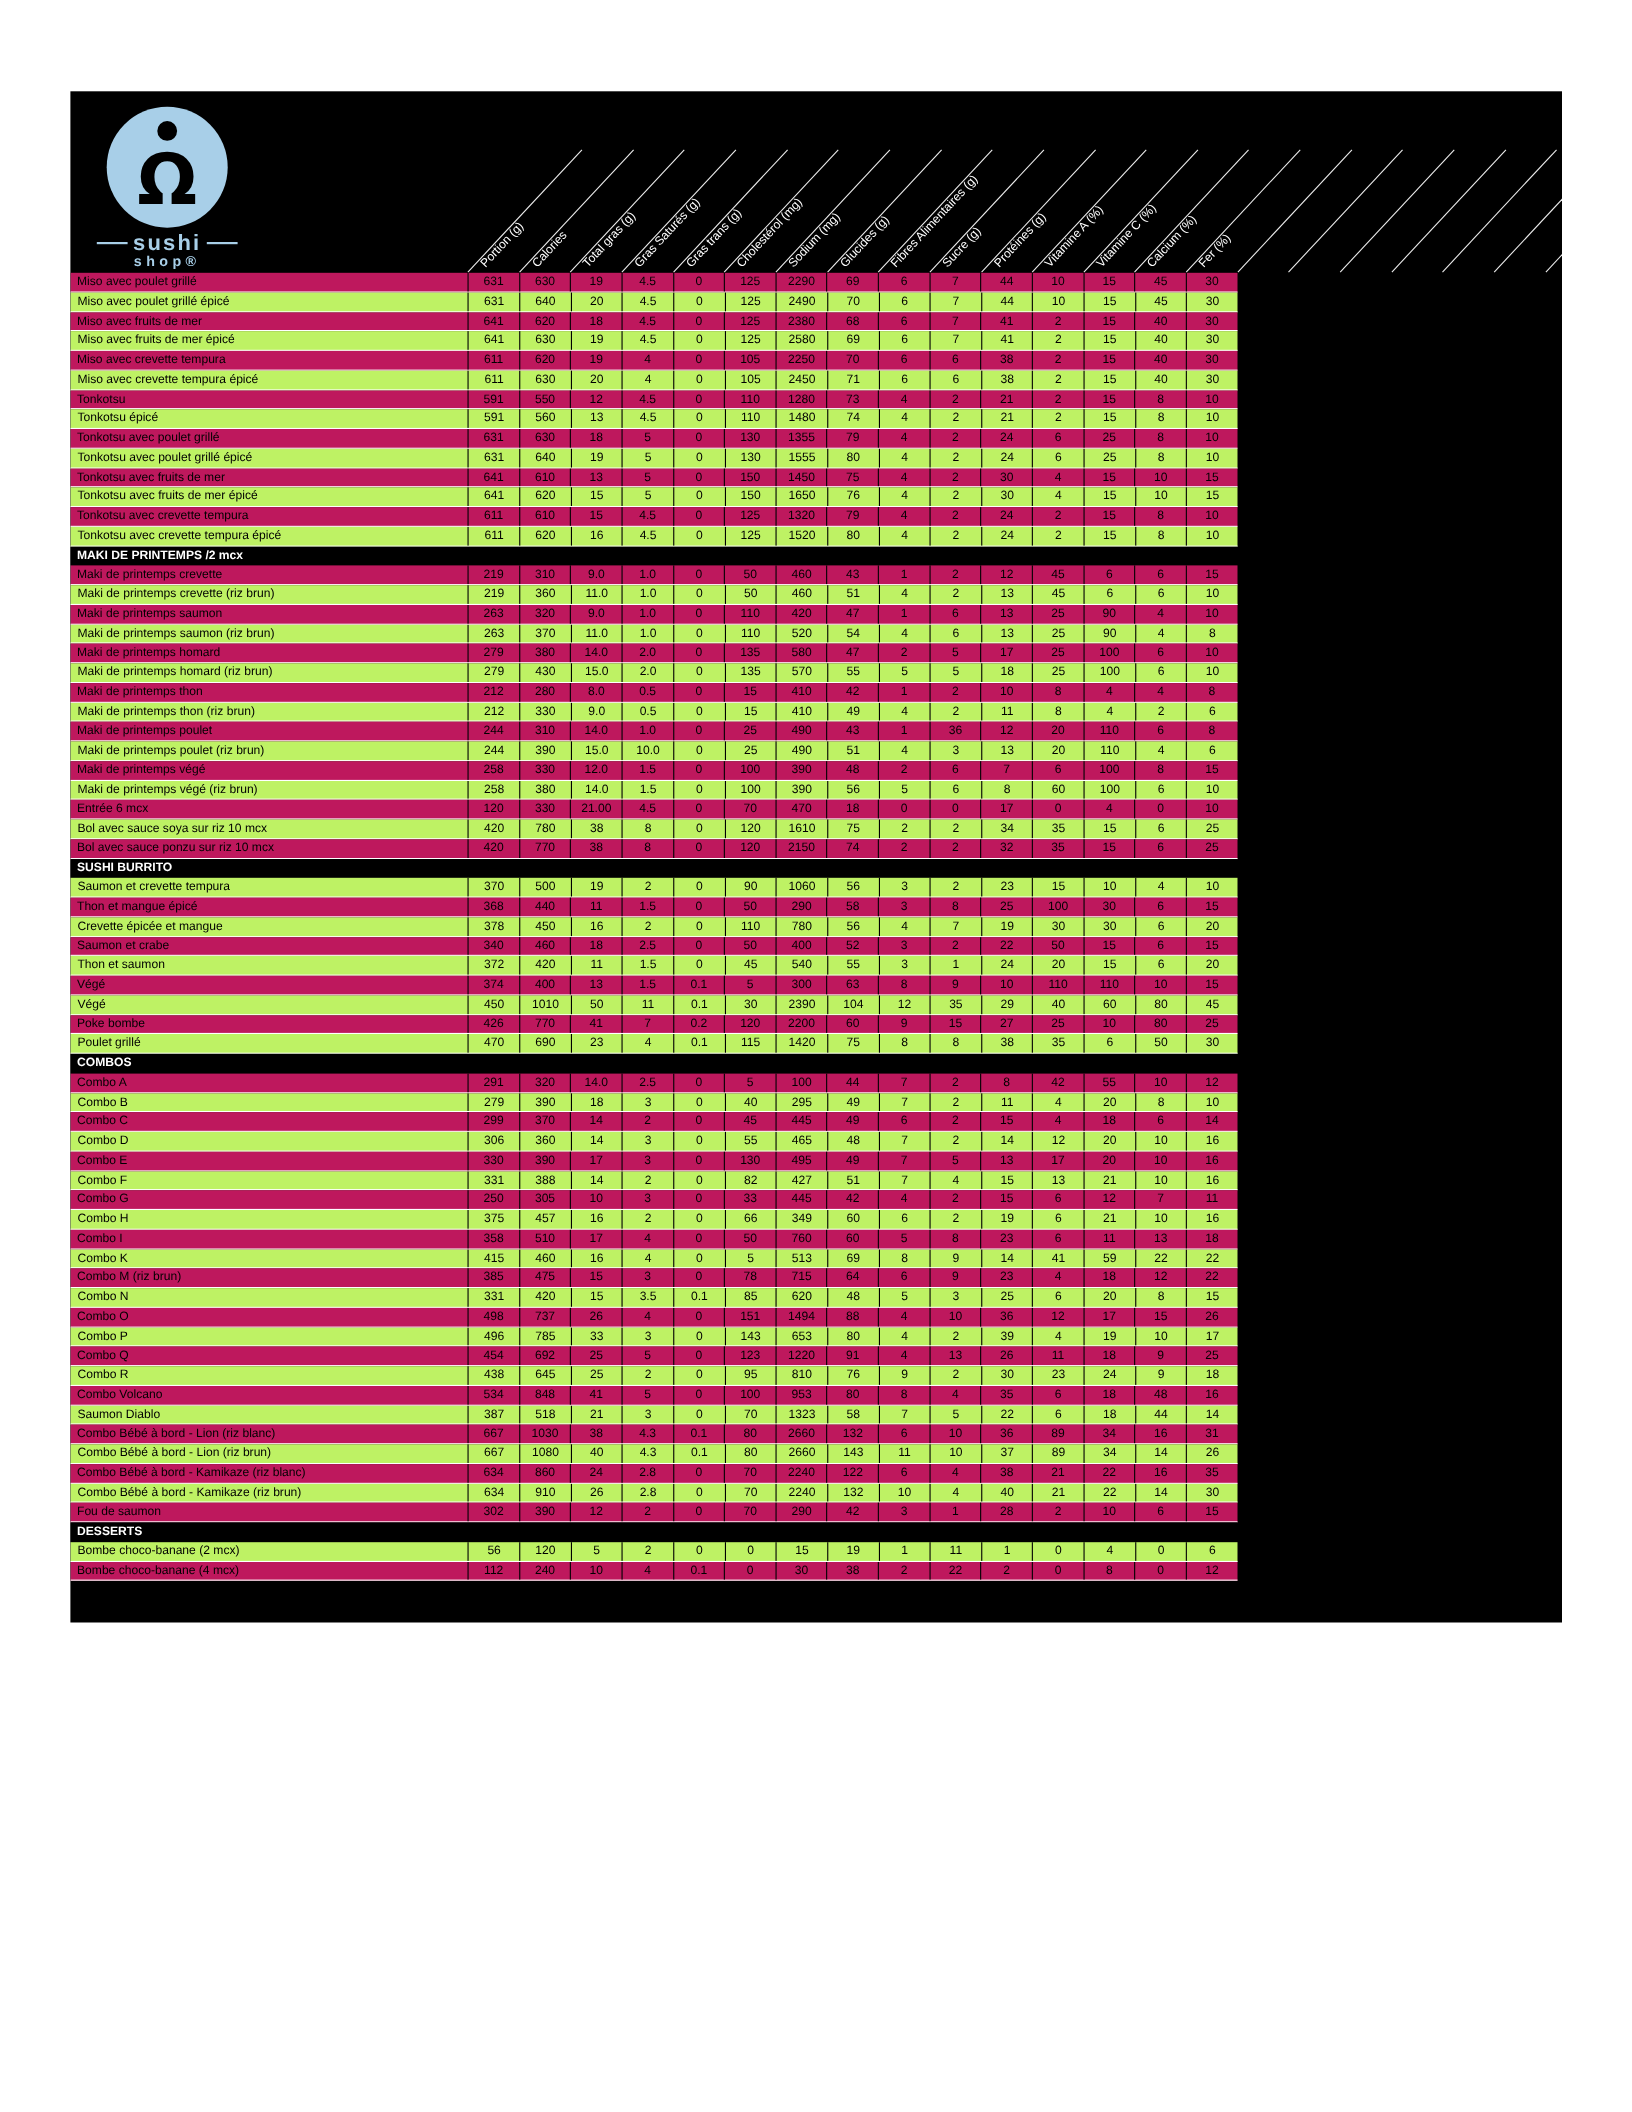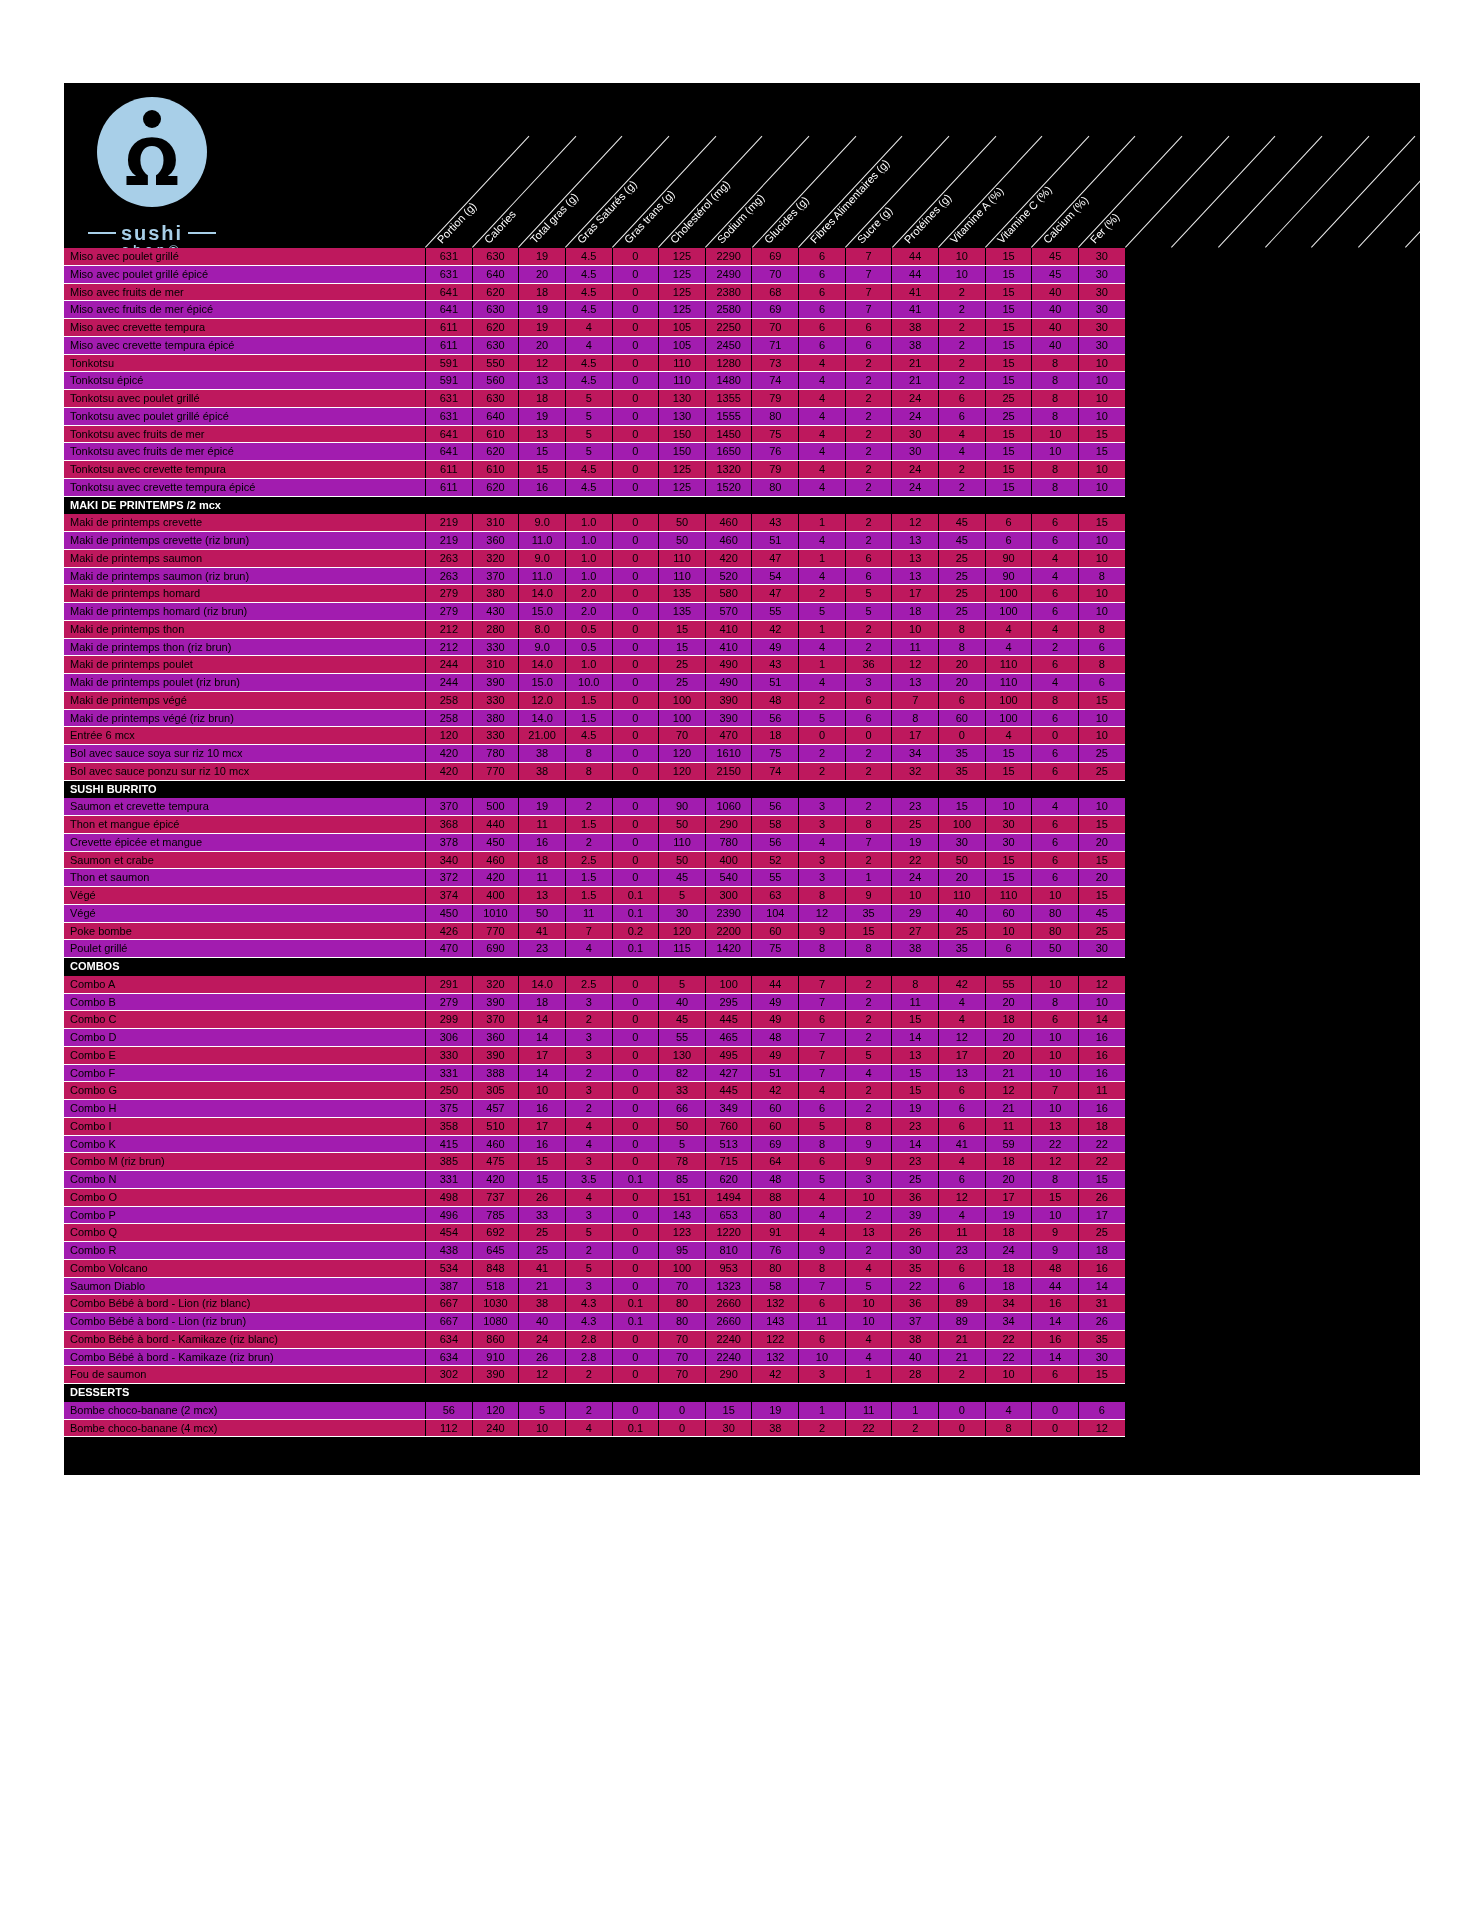--- a/index.html
+++ b/index.html
@@ -3,36 +3,36 @@
 <meta charset="utf-8">
 <style>
   html,body{margin:0;padding:0;background:#ffffff;}
   body{width:1484px;height:1920px;position:relative;font-family:"Liberation Sans",sans-serif;}
   .page{position:absolute;left:0;top:0;width:1484px;height:1920px;background:#ffffff;}
   .panel{position:absolute;left:64px;top:83px;width:1356px;height:1392px;background:#000000;overflow:hidden;}
 
   
   .logo{position:absolute;left:24px;top:10px;width:128px;height:158px;}
   .logo svg{display:block;}
-  .logo-wordrow{display:flex;align-items:center;gap:5px;margin-top:12px;}
+  .logo-wordrow{display:flex;align-items:center;gap:5px;margin-top:0;}
   .logo-rule{flex:1;height:2px;background:#a8cfe8;}
   .logo-sushi{color:#a8cfe8;font-weight:bold;font-size:20px;letter-spacing:2px;line-height:20px;}
   .logo-shop{color:#a8cfe8;font-weight:bold;font-size:13px;letter-spacing:4px;text-align:center;line-height:14px;}
 
   
   .diag-label{position:absolute;top:149px;height:15px;line-height:15px;color:#ffffff;
     font-size:11px;white-space:nowrap;transform-origin:0 100%;transform:rotate(-47deg);}
   .diag-line{position:absolute;top:164px;width:152px;height:1px;background:#ededed;
     transform-origin:0 0;transform:rotate(-47deg);}
 
   
   .table{position:absolute;left:0;top:165px;width:1061px;}
   .row{display:flex;height:17.75px;box-sizing:border-box;border-bottom:1px solid #ffffff;}
   .row.odd{background:#be185d;}
-  .row.even{background:#a21caf;}
+  .row.even{background:#bef264;justify-content:flex-end;}
   .row.section{background:#000000;border-bottom:none;}
   .cell{box-sizing:border-box;font-size:11px;line-height:16.75px;color:#000000;
     overflow:hidden;white-space:nowrap;}
   .cell.label{width:361px;padding-left:6px;}
   .cell.num{width:46.65px;text-align:center;border-left:1px solid #000000;}
   .row.section .cell.label{width:100%;color:#ffffff;font-weight:bold;}
 </style>
 </head>
 <body>
 

